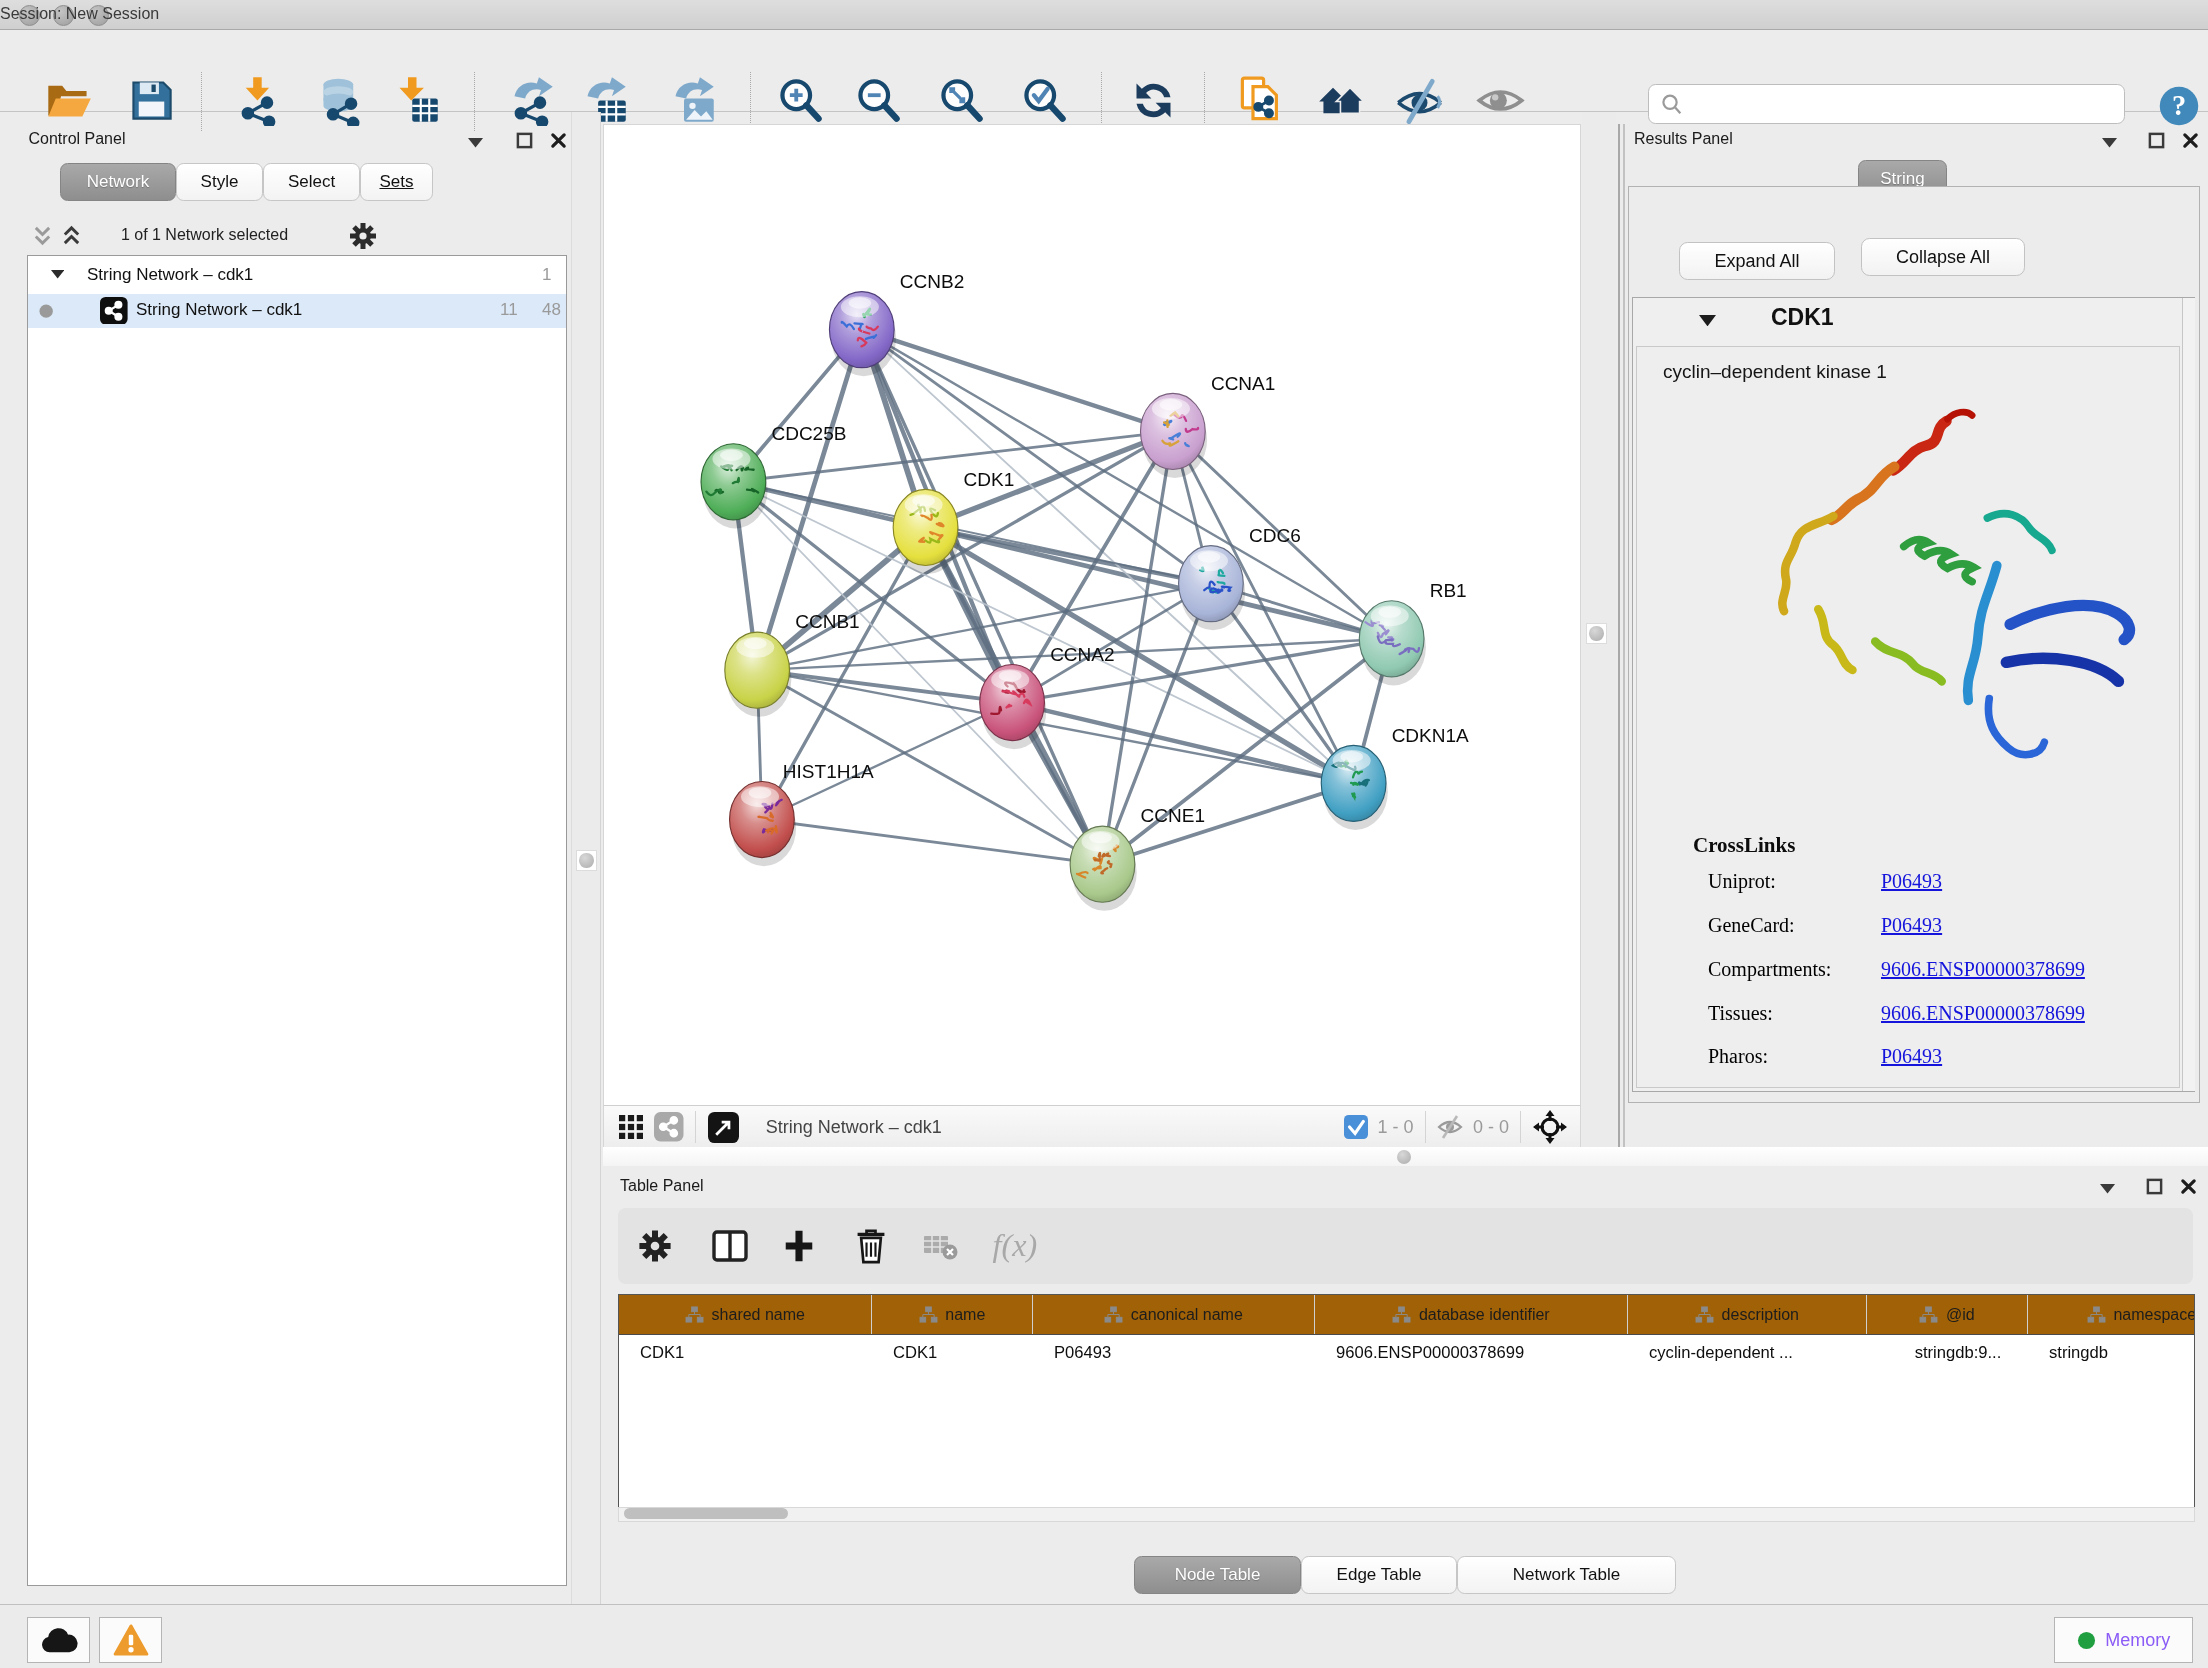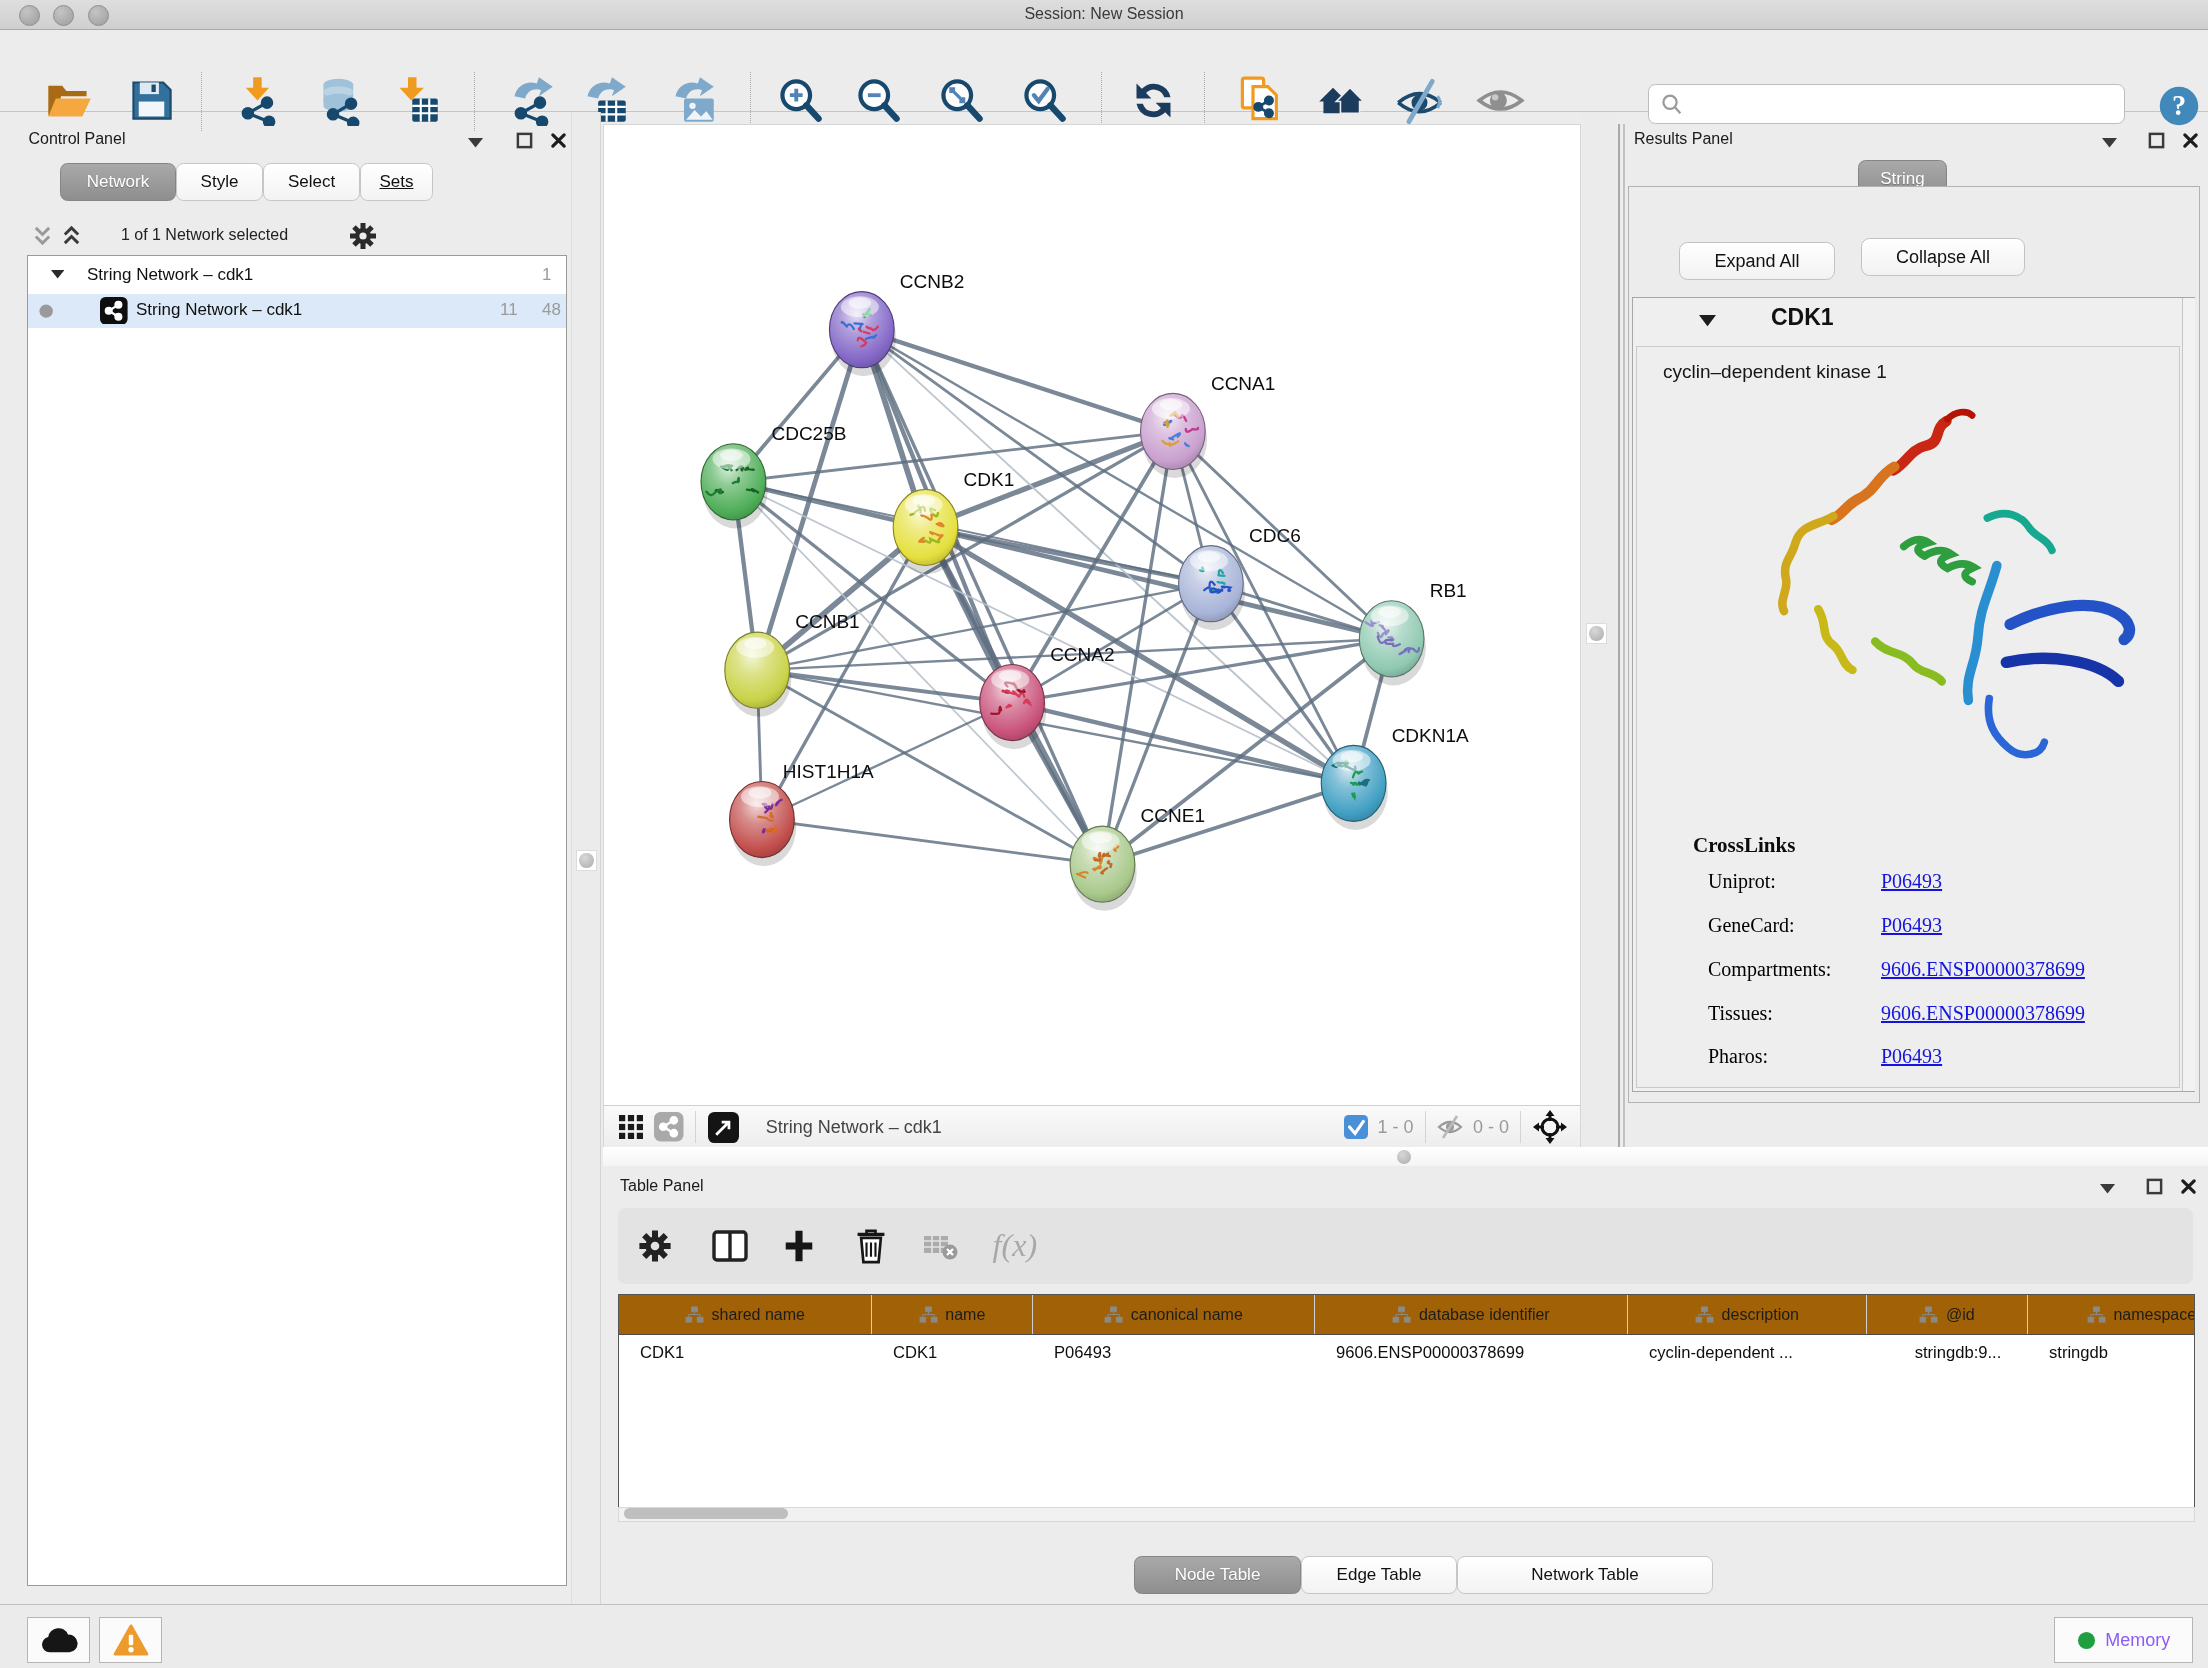--- a/index.html
+++ b/index.html
@@ -5,21 +5,21 @@
   * { margin:0; padding:0; box-sizing:border-box; }
   html,body { width:2208px; height:1668px; }
   body { font-family:"Liberation Sans", sans-serif; background:#ececec; overflow:hidden; position:relative; }
   .abs { position:absolute; }
 
   
   .titlebar { left:0; top:0; width:2208px; height:30px;
     background:linear-gradient(#dedede,#cfcfcf); border-bottom:1px solid #a9a9a9; }
   .tl-circle { width:21px; height:21px; border-radius:50%; top:4.8px;
     background:radial-gradient(circle at 35% 30%, #c4c4c4, #9d9d9d); border:1px solid #8d8d8d; }
-  .win-title { top:4.8px; width:100%; text-align:center; font-size:16px; color:#3a3a3a; }
+  .win-title { top:4.8px; width:100%; font-size:16px; color:#3a3a3a; }
 
   
   .toolbar { left:0; top:30px; width:2208px; height:82px; background:#ececec; border-bottom:1px solid #c4c4c4; }
   .tbtn { position:absolute; top:43px; width:55px; height:55px; display:flex; align-items:center; justify-content:center; }
   .tsep { position:absolute; top:42px; height:59px; border-left:1.9px dotted #a9a9a9; }
   .searchbox { position:absolute; left:1648px; top:54px; width:477px; height:40px; background:#fff;
     border:1px solid #bdbdbd; border-radius:7.6px; display:flex; align-items:center; padding:0 9.5px; }
   .searchbox input { border:none; outline:none; flex:1; font-size:17px; margin-left:7.6px; background:transparent; }
 
   
@@ -903,21 +903,21 @@
         <div class="td" style="width: 228px;">stringdb</div>
       </div>
     </div>
 </div>
 <div class="abs hscroll"></div>
 <div class="abs hthumb"></div>
 
 <div id="table-tabs">
     <div class="tab sel" style="left: 1134px; top: 1556px; width: 167px;">Node Table</div>
     <div class="tab" style="left: 1301px; top: 1556px; width: 156px;">Edge Table</div>
-    <div class="tab" style="left: 1457px; top: 1556px; width: 256px;">Network Table</div>
+    <div class="tab" style="left: 1457px; top: 1556px; width: 219px;">Network Table</div>
   </div>
 
 <div class="abs statusbar"></div>
 <div class="sbtn" style="left:27px;width:63px">
   <svg width="38" height="28.5" viewBox="0 0 44 32">
       <path d="M11 30a9 9 0 0 1-1.5-17.8A12 12 0 0 1 32.5 9.5 8.5 8.5 0 0 1 34 30z" fill="#161616"></path>
     </svg>
 </div>
 <div class="sbtn" style="left:99px;width:63px">
   <svg width="36" height="32" viewBox="0 0 40 36">

